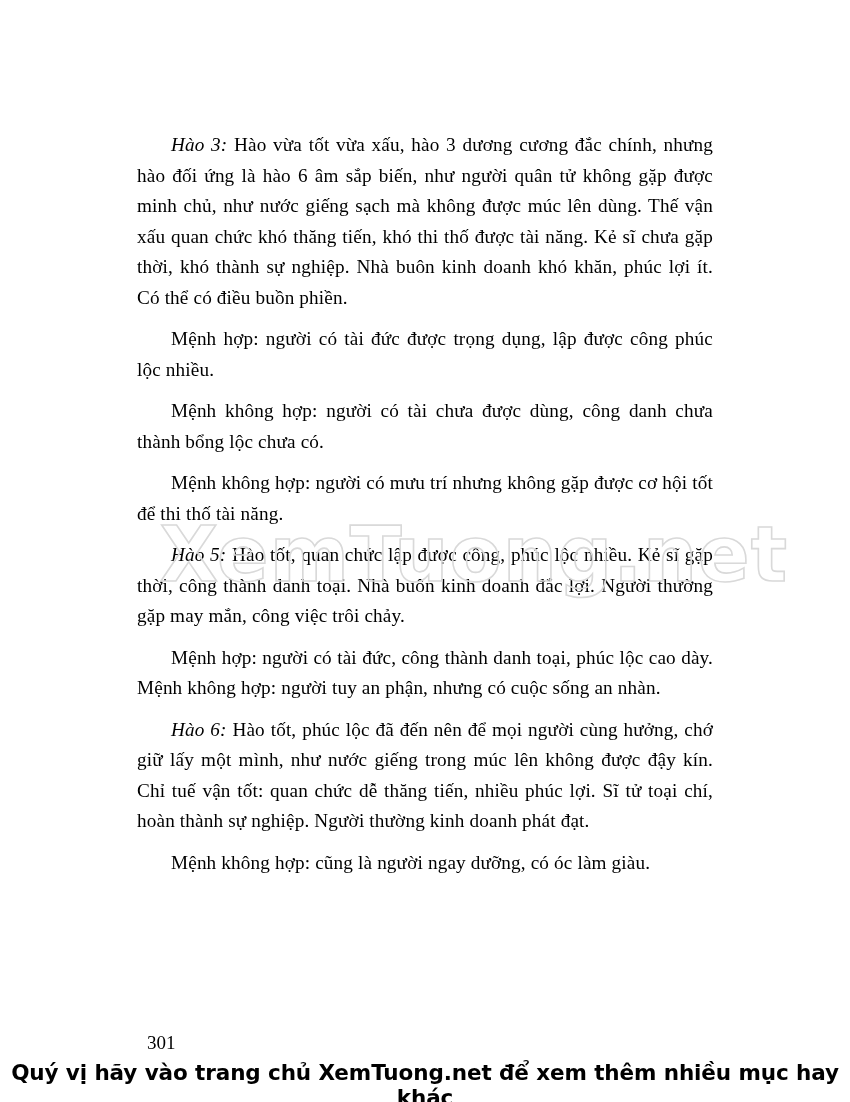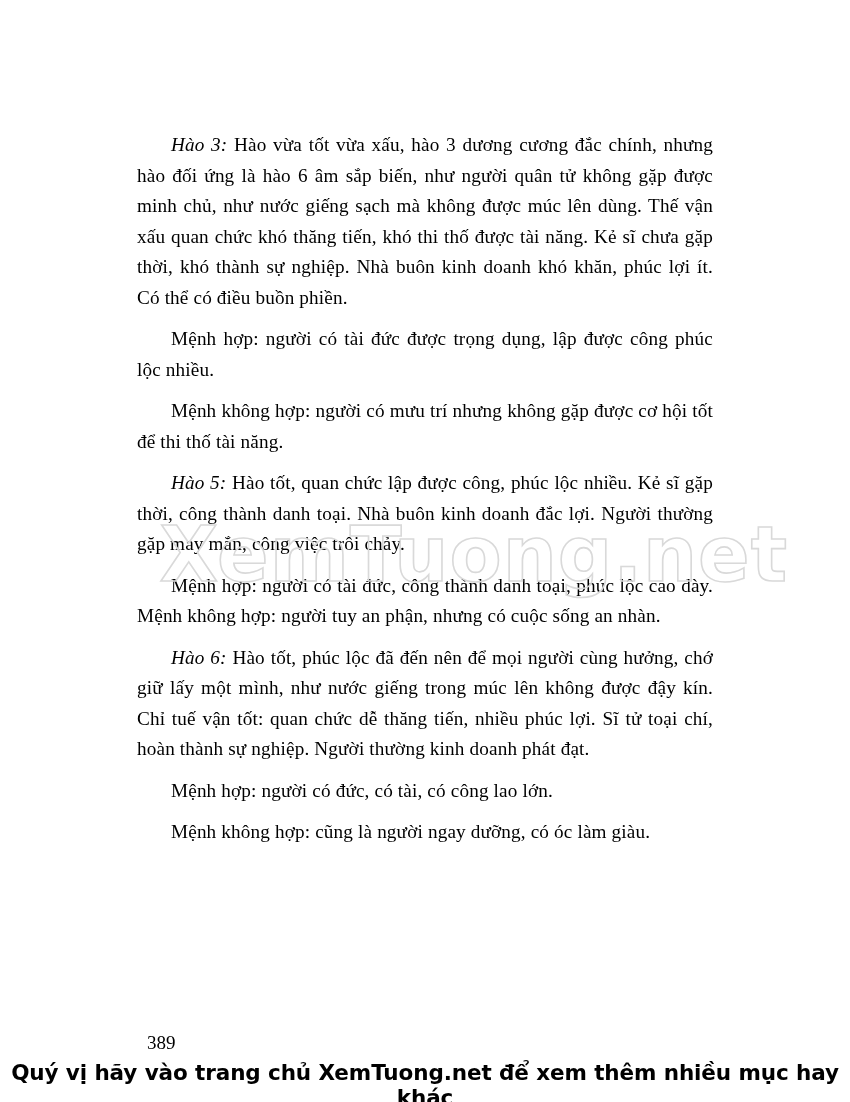--- a/index.html
+++ b/index.html
@@ -102,38 +102,38 @@
 <body>
 
 <div class="page">
 
   <div class="content">
 
     <p class="para"><span class="indent"></span><span class="lead">Hào 3:</span><span> Hào vừa tốt vừa xấu, hào 3 dương cương đắc chính, nhưng hào đối ứng là hào 6 âm sắp biến, như người quân tử không gặp được minh chủ, như nước giếng sạch mà không được múc lên dùng. Thế vận xấu quan chức khó thăng tiến, khó thi thố được tài năng. Kẻ sĩ chưa gặp thời, khó thành sự nghiệp. Nhà buôn kinh doanh khó khăn, phúc lợi ít. Có thể có điều buồn phiền.</span></p>
 
     <p class="para"><span class="indent"></span><span>Mệnh hợp: người có tài đức được trọng dụng, lập được công phúc lộc nhiều.</span></p>
 
+    <p class="para"><span class="indent"></span><span>Mệnh không hợp: người có tài chưa được dùng, công danh chưa thành bổng lộc chưa có.</span></p>
 
 
 
     <p class="para"><span class="indent"></span><span>Mệnh không hợp: người có mưu trí nhưng không gặp được cơ hội tốt để thi thố tài năng.</span></p>
 
     <p class="para"><span class="indent"></span><span class="lead">Hào 5:</span><span> Hào tốt, quan chức lập được công, phúc lộc nhiều. Kẻ sĩ gặp thời, công thành danh toại. Nhà buôn kinh doanh đắc lợi. Người thường gặp may mắn, công việc trôi chảy.</span></p>
 
     <p class="para"><span class="indent"></span><span>Mệnh hợp: người có tài đức, công thành danh toại, phúc lộc cao dày. Mệnh không hợp: người tuy an phận, nhưng có cuộc sống an nhàn.</span></p>
 
     <p class="para"><span class="indent"></span><span class="lead">Hào 6:</span><span> Hào tốt, phúc lộc đã đến nên để mọi người cùng hưởng, chớ giữ lấy một mình, như nước giếng trong múc lên không được đậy kín. Chỉ tuế vận tốt: quan chức dễ thăng tiến, nhiều phúc lợi. Sĩ tử toại chí, hoàn thành sự nghiệp. Người thường kinh doanh phát đạt.</span></p>
 
-    <p class="para"><span class="indent"></span><span>Mệnh hợp: người có đức, có tài, có công lao lớn.</span></p>
 
     <p class="para"><span class="indent"></span><span>Mệnh không hợp: cũng là người ngay dưỡng, có óc làm giàu.</span></p>
 
   </div>
 
   <div class="watermark">
     <span>XemTuong.net</span>
   </div>
 
-  <div class="page-number">389</div>
+  <div class="page-number">301</div>
 
   <div class="footer-banner">Quý vị hãy vào trang chủ XemTuong.net để xem thêm nhiều mục hay khác</div>
 
 </div>
 
 </body></html>

